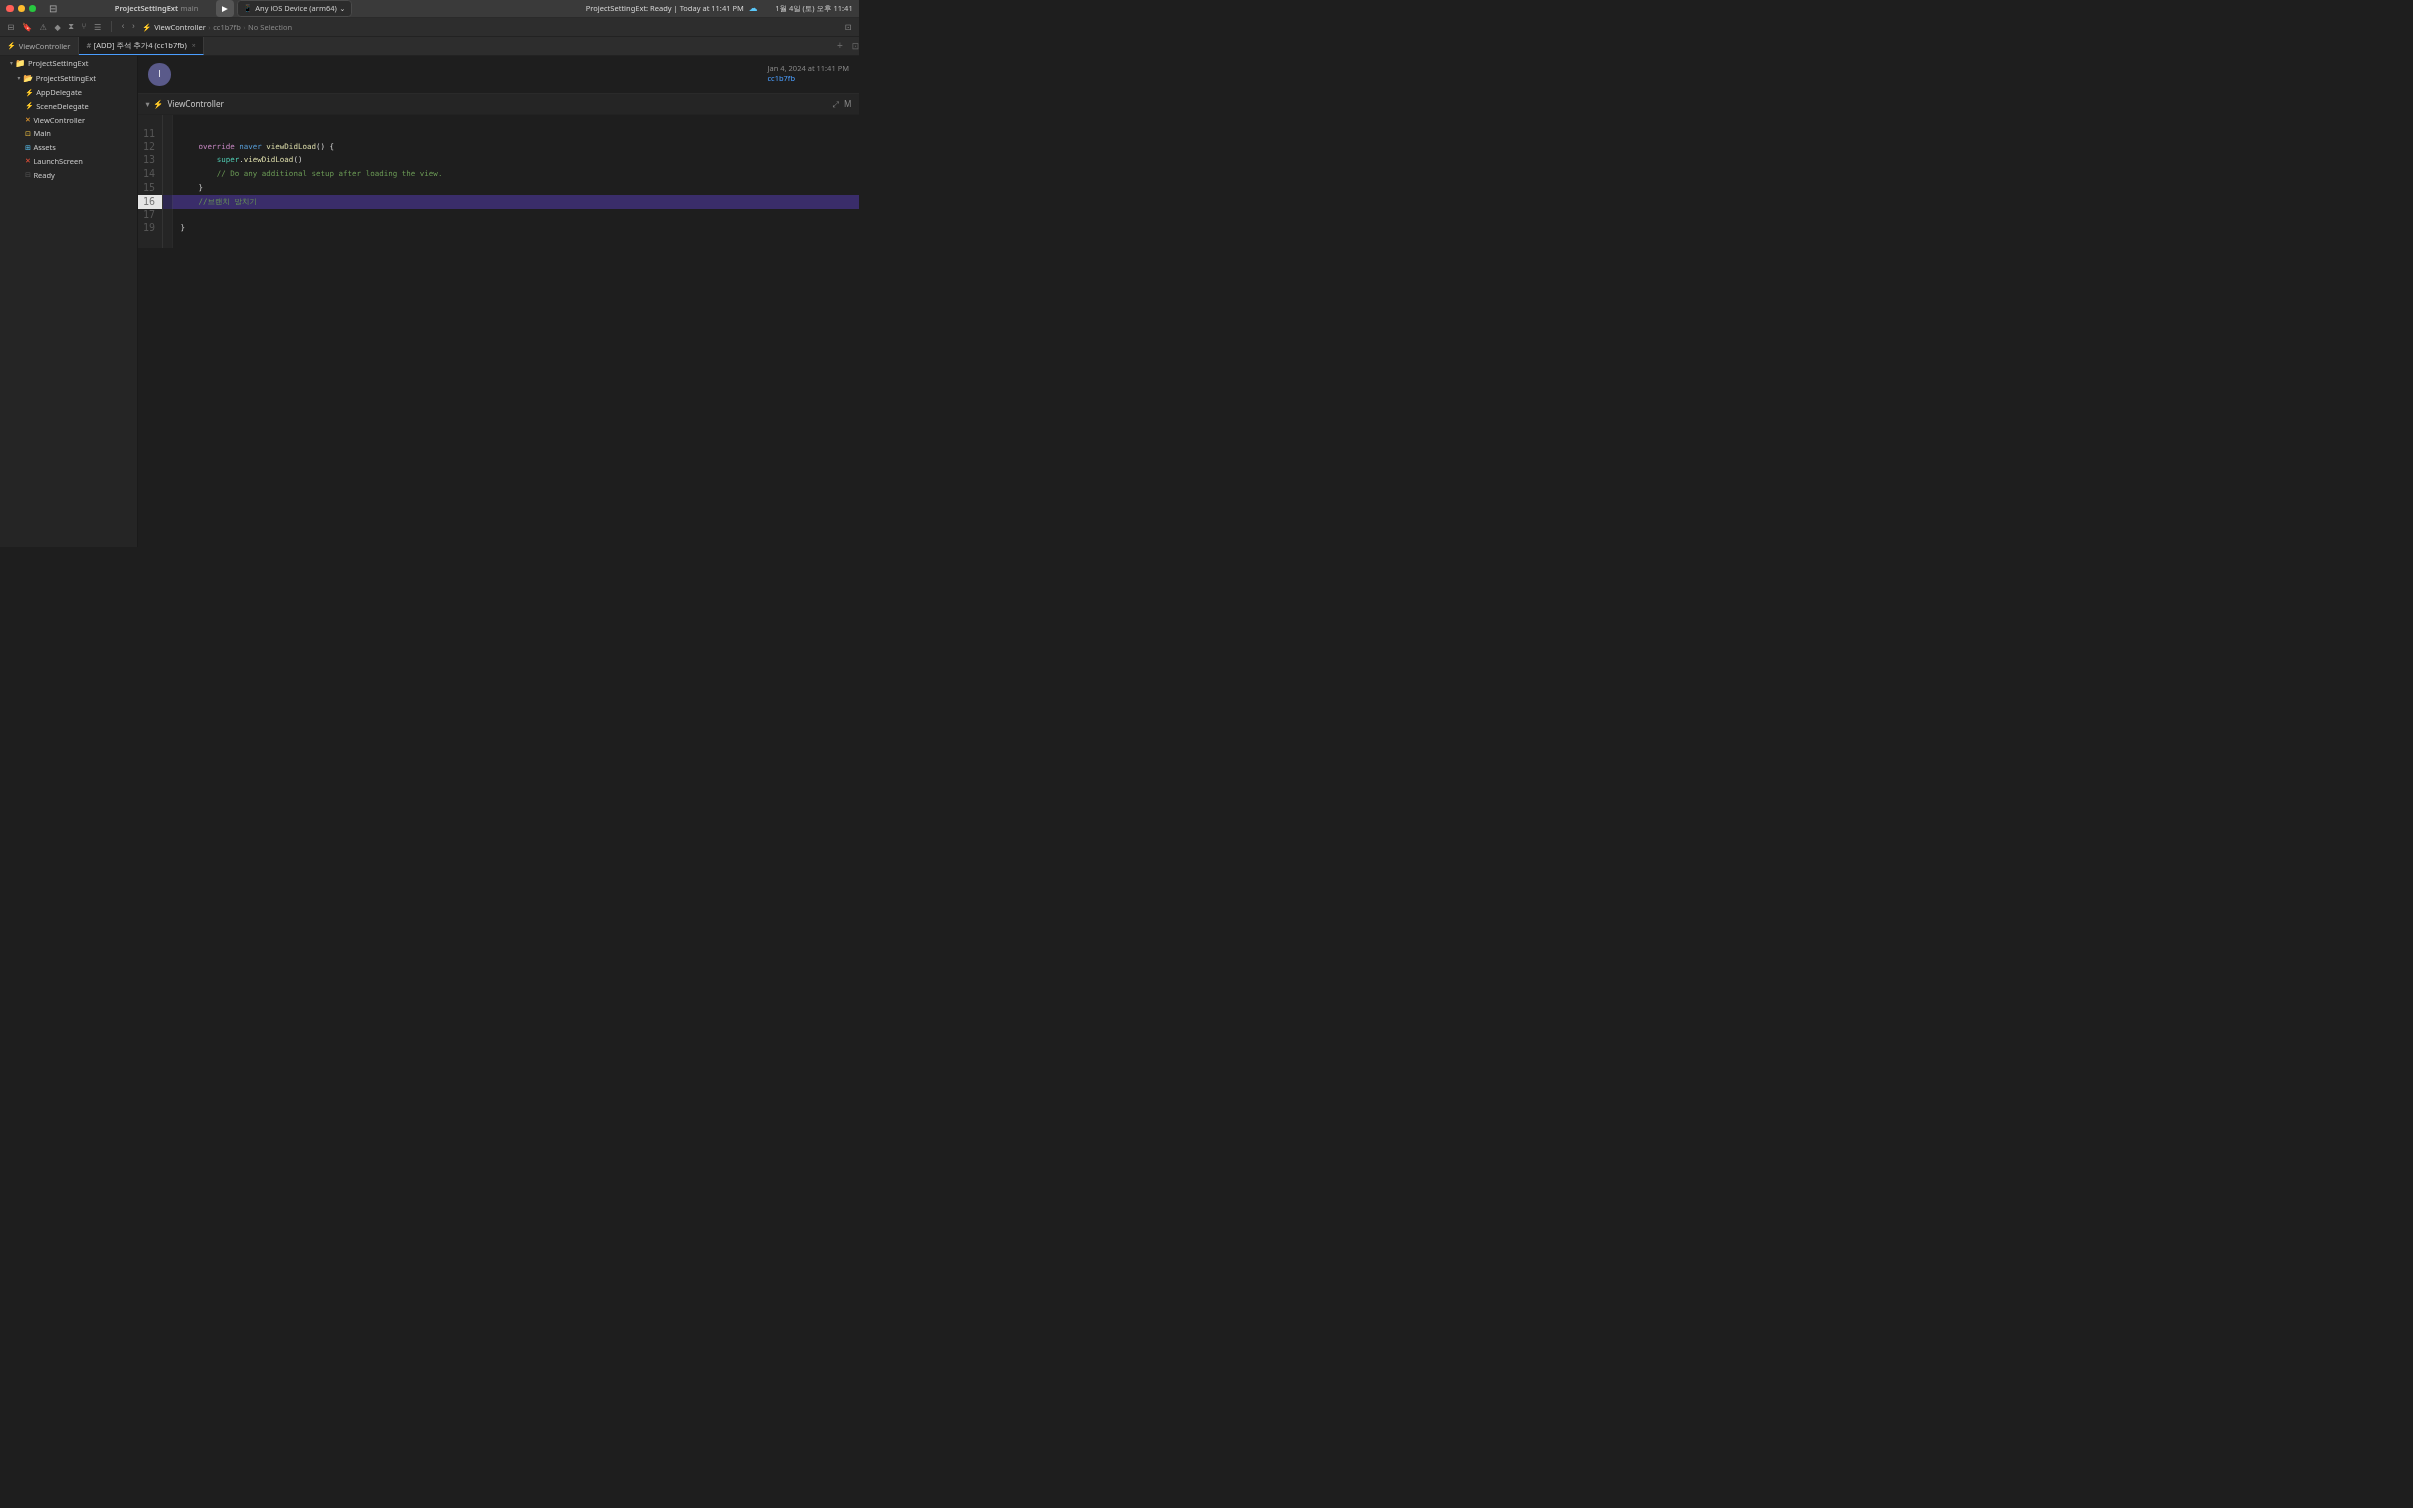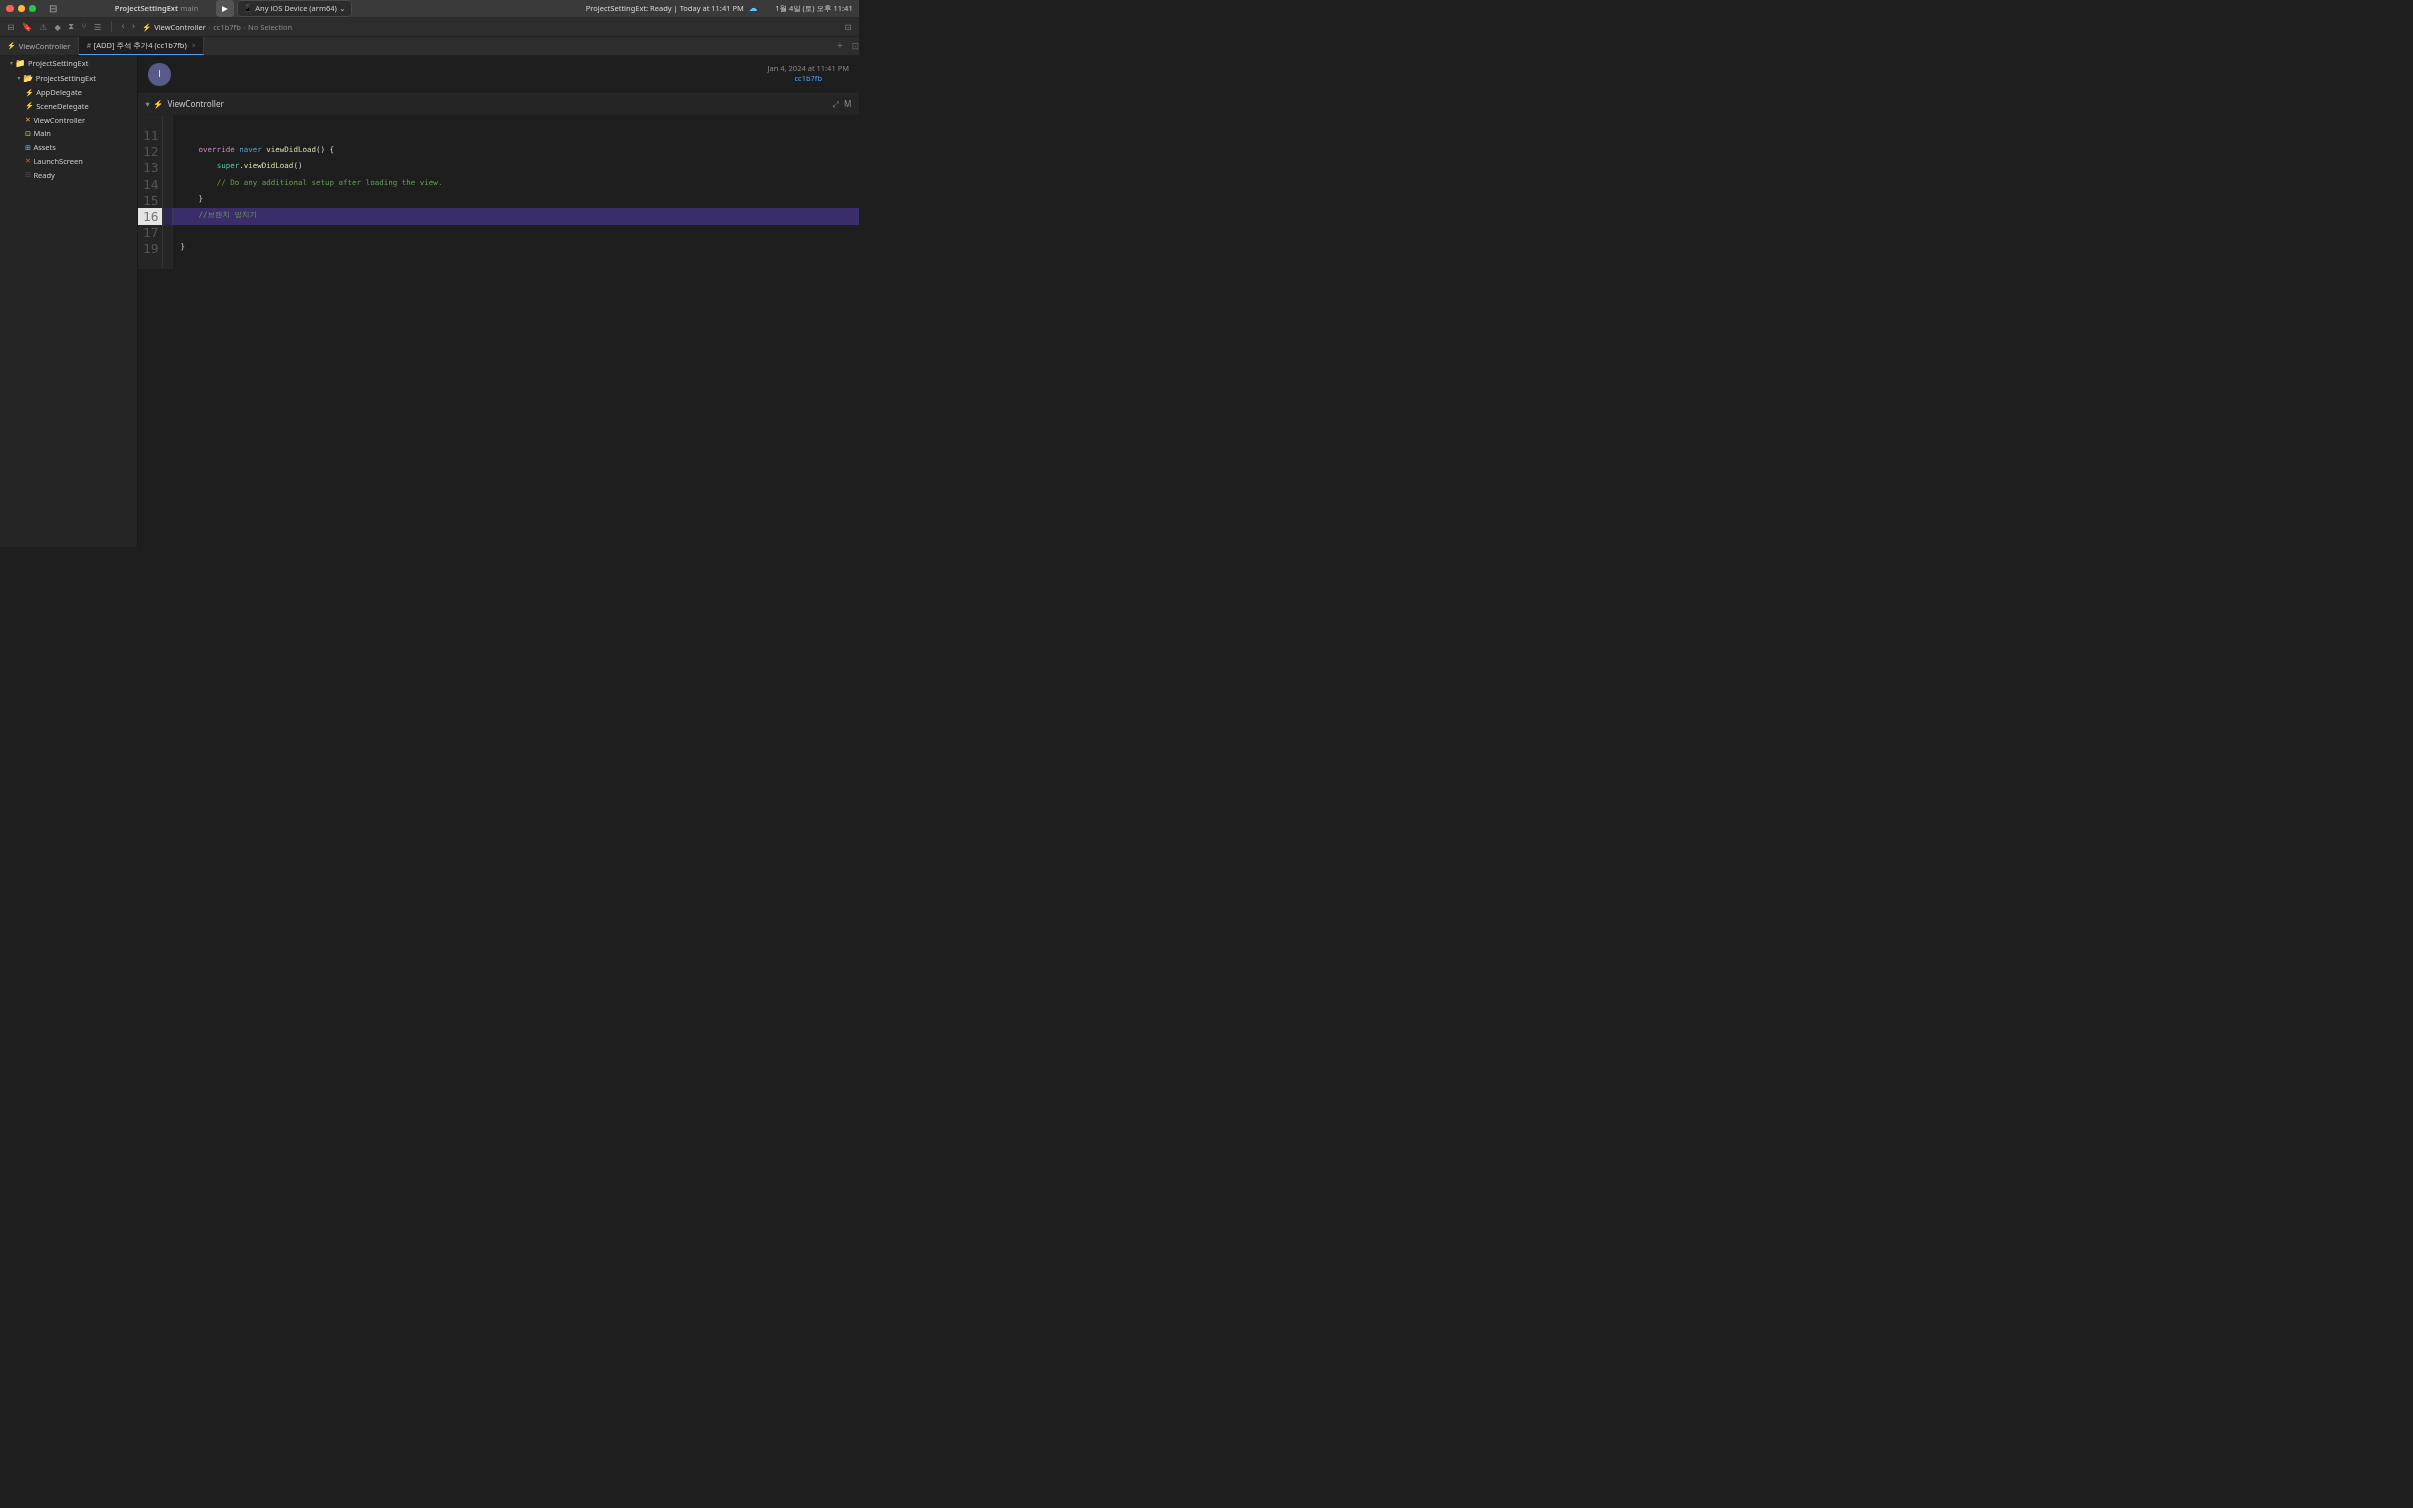--- a/index.html
+++ b/index.html
@@ -164,21 +164,21 @@
     .avatar {
       width: 22.6px; height: 22.6px; border-radius: 50%;
       background: #5a5a8a; display: flex; align-items: center;
       justify-content: center; color: white; font-size: 8.8px;
       flex-shrink: 0;
     }
     .commit-info { flex: 1; }
     .commit-author { font-size: 8.2px; color: #e0e0e0; font-weight: 600; }
     .commit-email { font-size: 7.5px; color: #888; }
     .commit-message { font-size: 8.2px; color: #c8c8c8; margin-top: 3.8px; }
-    .commit-meta { margin-left: auto; text-align: center; font-size: 7.5px; color: #888; }
+    .commit-meta { margin-left: auto; text-align: left; font-size: 7.5px; color: #888; }
     .commit-hash { color: #4a9eff; }
 
     
     .diff-area {
       flex: 1;
       overflow: auto;
     }
     .diff-section-header {
       display: flex; align-items: center;
       padding: 3.8px 7.5px; gap: 3.8px;
@@ -194,25 +194,25 @@
       font-size: 7.5px;
     }
     .code-line {
       display: flex;
       align-items: stretch;
       min-height: 12.6px;
     }
     .line-number {
       width: 25px; min-width: 25px;
       padding: 0.6px 5px;
-      text-align: center;
+      text-align: left;
       color: #555;
       background: #252525;
       border-right: 0.6px solid #333;
-      font-size: 13px;
+      font-size: 10px;
       user-select: none;
     }
     .line-gutter {
       width: 10px; min-width: 10px;
       background: #252525;
       border-right: 0.6px solid #2a2a2a;
     }
     .line-content {
       padding: 0.6px 7.5px;
       white-space: pre;

